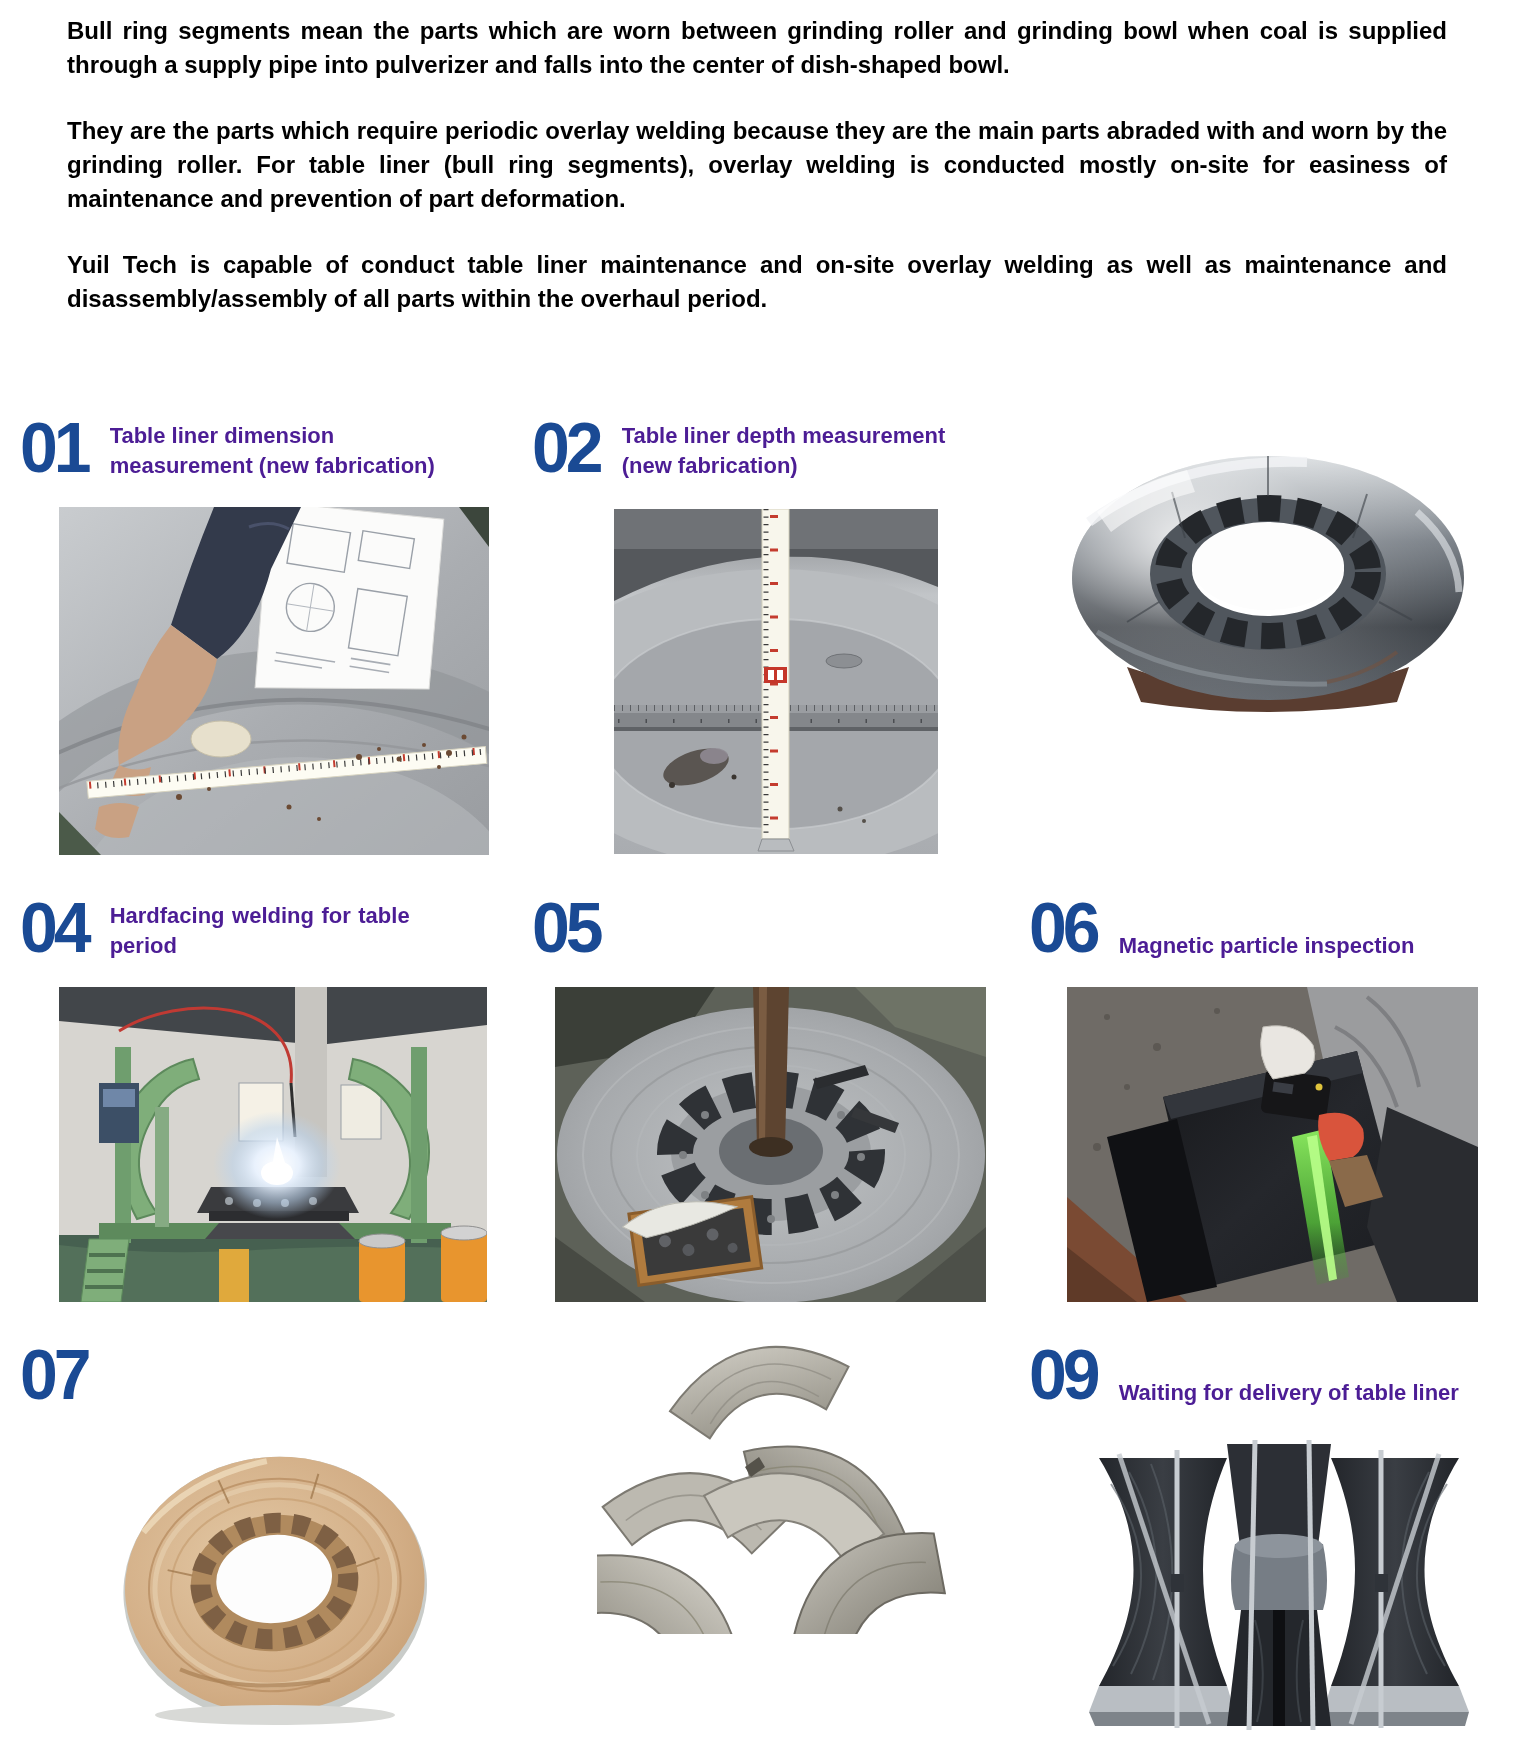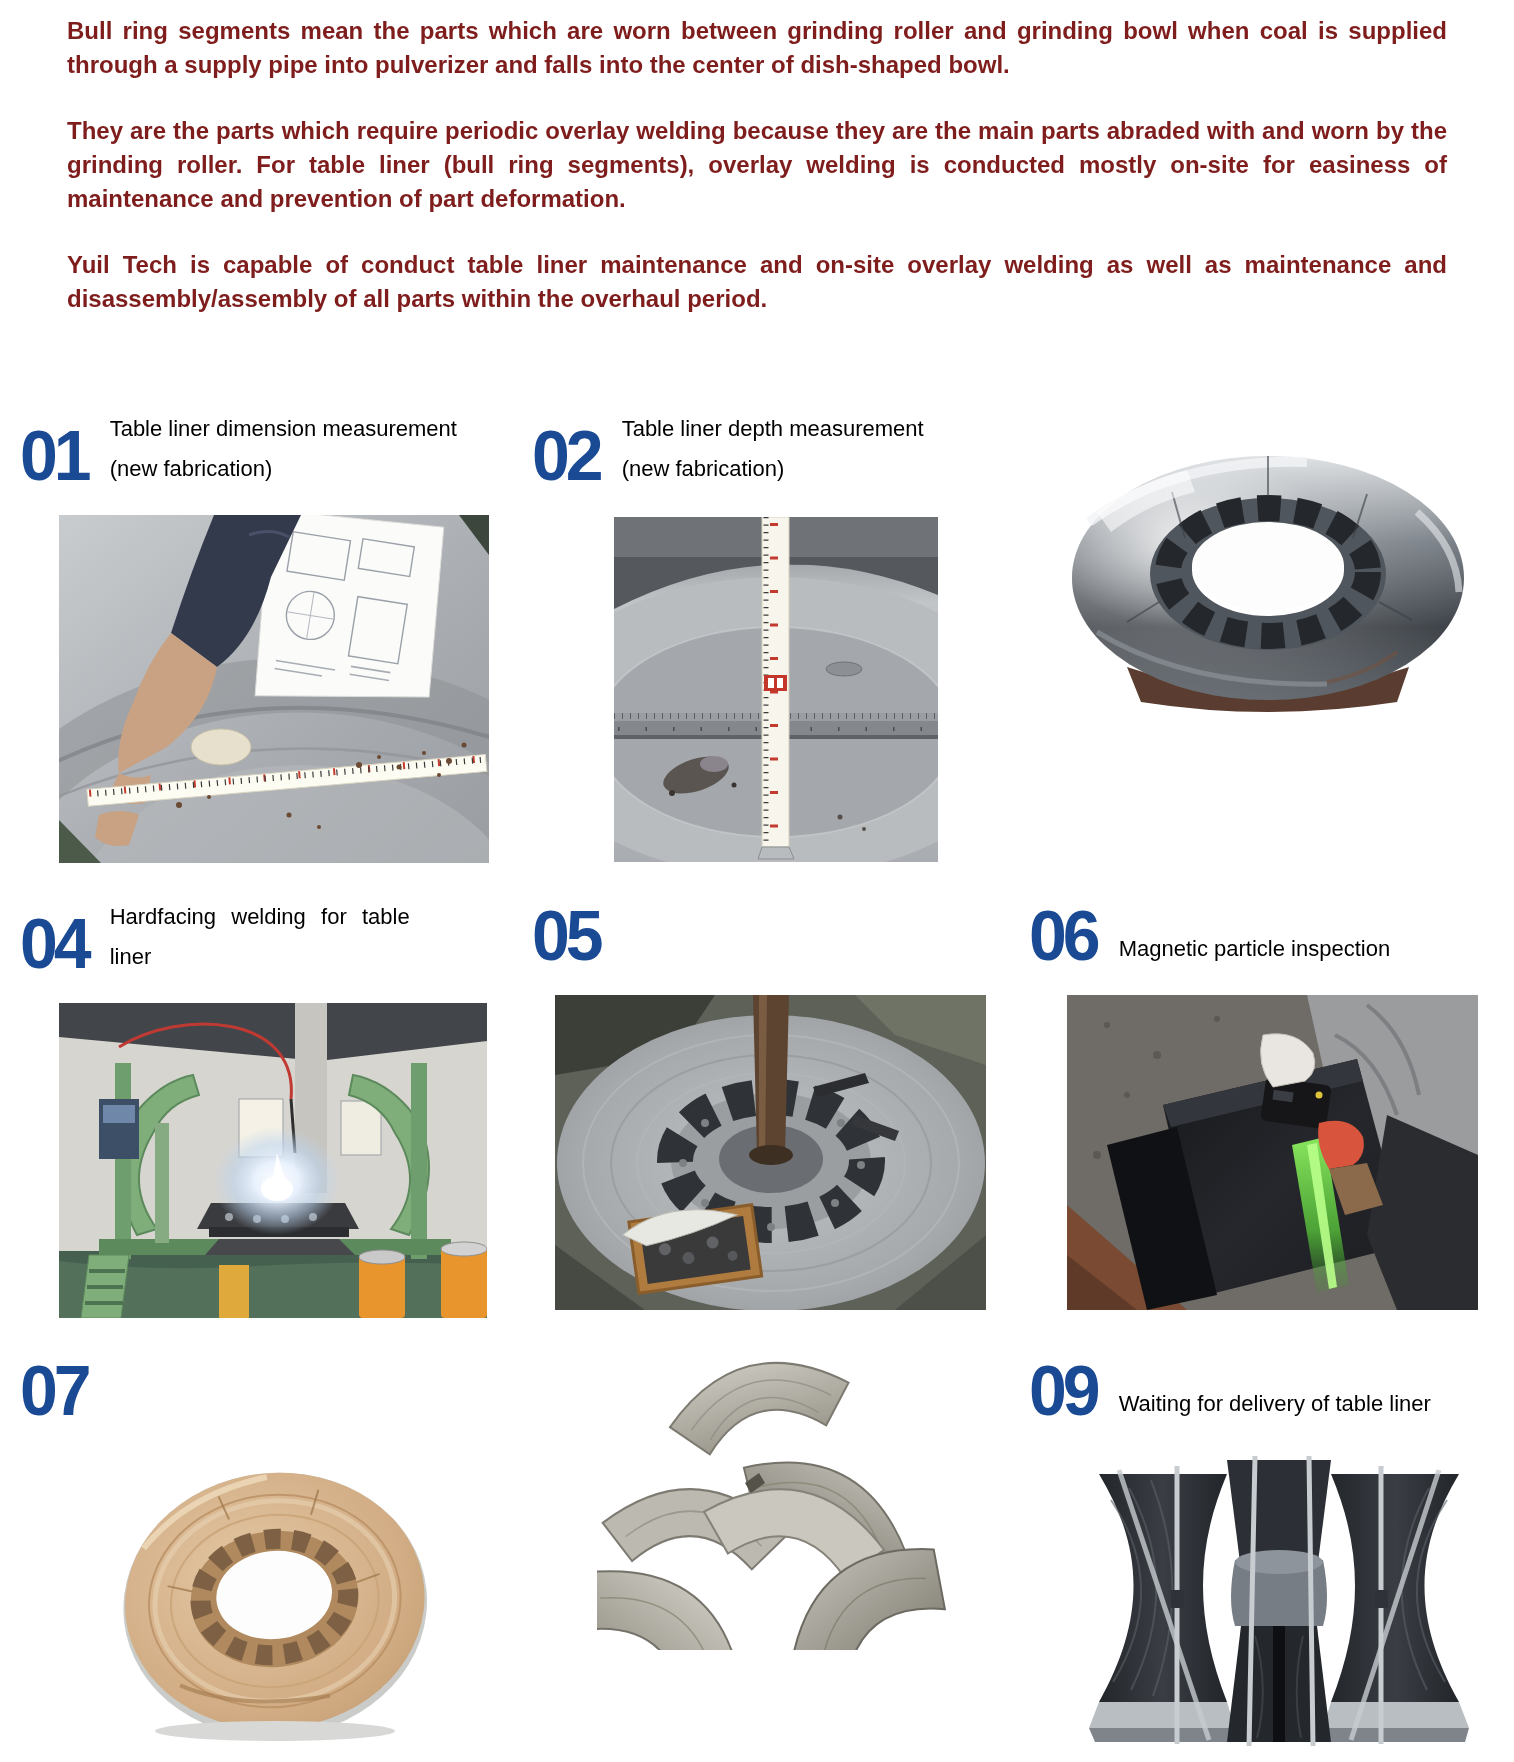--- a/index.html
+++ b/index.html
@@ -6,42 +6,42 @@
   html,body { background:#ffffff; }
   body {
     width:1514px; height:1762px; overflow:hidden;
     font-family:"Liberation Sans", sans-serif;
     color:#0d0d0d;
   }
   
   .intro { padding:14px 67px 0 67px; }
   .intro p {
     font-size:24px; font-weight:bold; line-height:34px;
-    text-align:justify; color:#7f1d1d; margin-bottom:32px;
+    text-align:justify; color:#000000; margin-bottom:32px;
   }
   
   .grid {
     display:grid;
     grid-template-columns:470px 455px 450px;
     column-gap:42px; row-gap:34px;
     padding-left:20px; margin-top:93px;
   }
   .cell { display:flex; flex-direction:column; }
   .step-header {
     display:flex; align-items:flex-end; gap:22px;
     min-height:72px; margin-bottom:26px;
   }
   .step-number {
     font-size:68px; font-weight:800; letter-spacing:-4px;
     color:#1a4a94; line-height:1; flex:0 0 auto;
     transform:scaleY(1.04);
   }
   .step-title {
-    font-size:22px; font-weight:normal; line-height:40px;
-    color:#000000;
+    font-size:22px; font-weight:bold; line-height:30px;
+    color:#4c1d95;
   }
   .justify .step-title { text-align:justify; }
   .nowrap  .step-title { white-space:nowrap; }
   .w355{width:355px}.w350{width:350px}.w378{width:378px}
   .w300{width:300px}.w330{width:330px}
   .photo-box { display:flex; align-items:center; }
   .r1 .photo-box{ height:348px; } .r2 .photo-box{ height:315px; } .r3 .photo-box{ height:300px; }
   .photo-box svg { display:block; flex:0 0 auto; }
   .ml39{margin-left:39px}.ml82{margin-left:82px}.ml38{margin-left:38px}
   .ml23{margin-left:23px}.ml90{margin-left:90px}.ml65{margin-left:65px}.ml30{margin-left:30px}
@@ -193,21 +193,21 @@
         <path d="M105 40 L118 86 M201 4 L201 44 M300 42 L286 86 M60 170 L92 150 M345 168 L312 150" stroke="#3c4147" stroke-width="2" opacity=".6"></path>
         <path d="M30 60 Q 70 30 120 18 L128 40 Q 80 52 44 80 Z" fill="#ffffff" opacity=".55"></path>
         <path d="M330 200 Q 300 222 260 230" stroke="#73523f" stroke-width="4" fill="none" opacity=".6"></path>
       </svg>
     </div>
   </div>
 
   <div class="cell r2 justify">
     <div class="step-header">
       <div class="step-number">04</div>
-      <div class="step-title w300">Hardfacing welding for table liner</div>
+      <div class="step-title w300">Hardfacing welding for table period</div>
     </div>
     <div class="photo-box">
       <svg class="ml39" width="428" height="315" viewBox="0 0 428 315">
         <defs>
           <radialGradient id="p4glow" cx=".5" cy=".5" r=".5">
             <stop offset="0" stop-color="#ffffff"></stop>
               <stop offset=".35" stop-color="#eaf3ff" stop-opacity=".95"></stop>
             <stop offset=".7" stop-color="#bcd4ee" stop-opacity=".55"></stop>
               <stop offset="1" stop-color="#bcd4ee" stop-opacity="0"></stop>
           </radialGradient>

